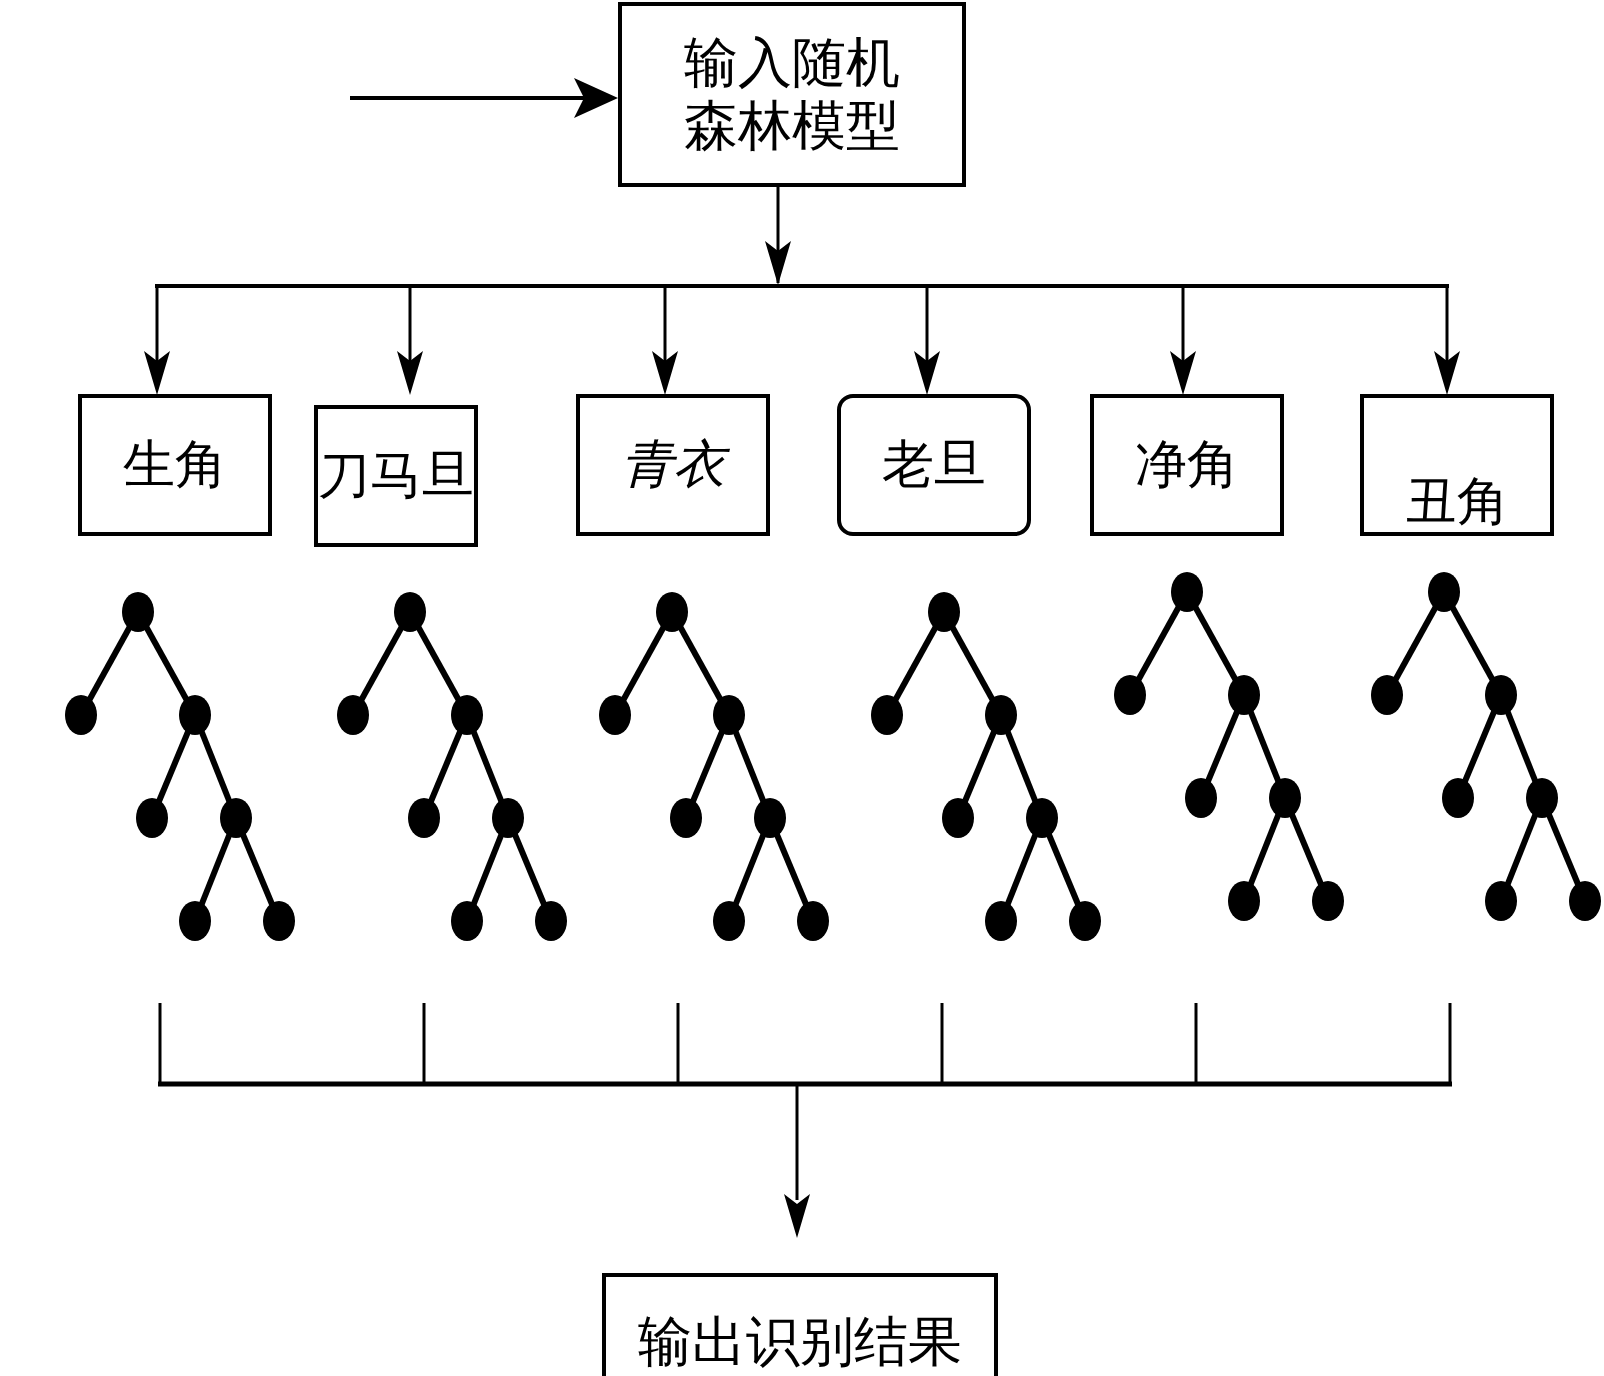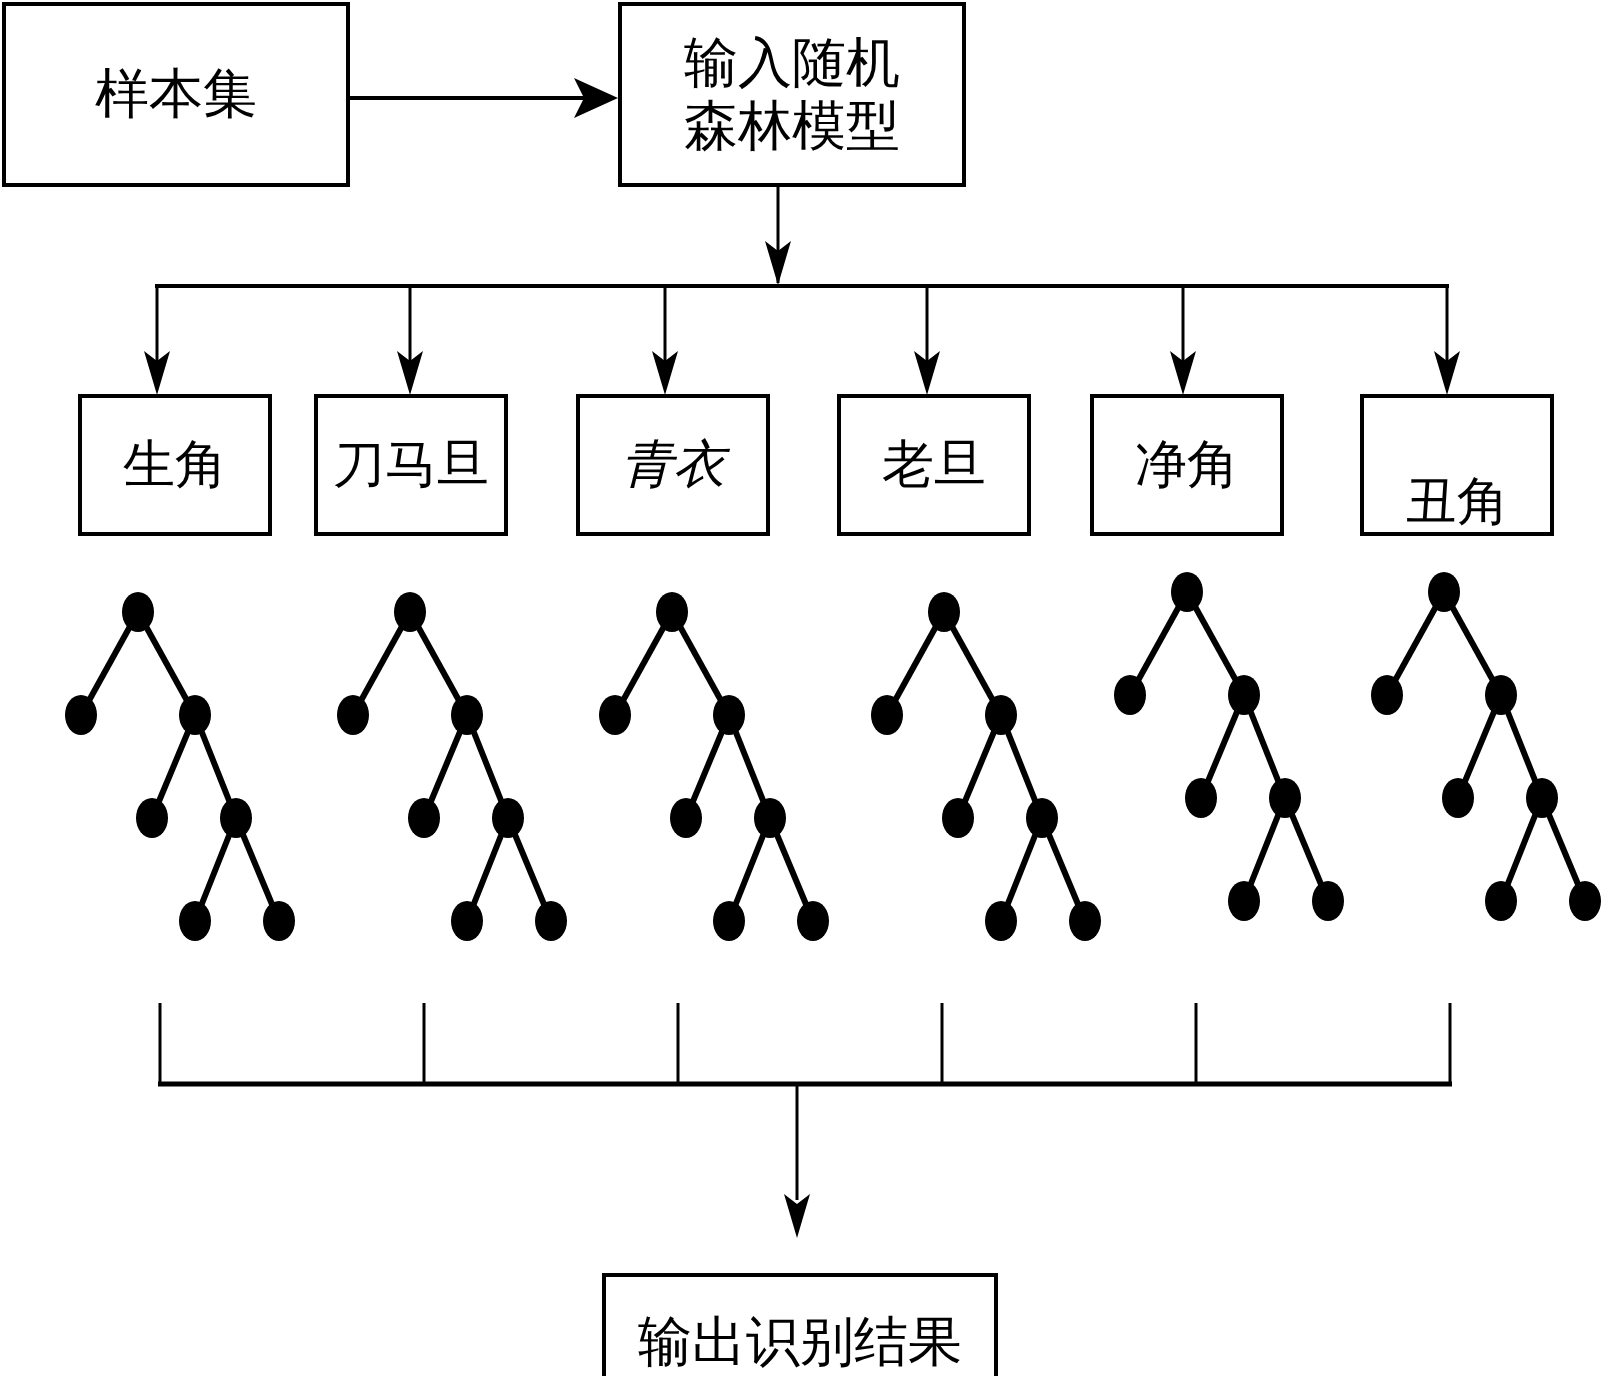--- a/index.html
+++ b/index.html
@@ -125,39 +125,36 @@
       <line x1="424" y1="1003" x2="424" y2="1084" stroke="#000000" stroke-width="3"></line>
       <line x1="678" y1="1003" x2="678" y2="1084" stroke="#000000" stroke-width="3"></line>
       <line x1="942" y1="1003" x2="942" y2="1084" stroke="#000000" stroke-width="3"></line>
       <line x1="1196" y1="1003" x2="1196" y2="1084" stroke="#000000" stroke-width="3"></line>
       <line x1="1450" y1="1003" x2="1450" y2="1084" stroke="#000000" stroke-width="3"></line>
       <line x1="158" y1="1084" x2="1452" y2="1084" stroke="#000000" stroke-width="5"></line>
       <line x1="797" y1="1084" x2="797" y2="1200" stroke="#000000" stroke-width="3"></line>
       <path d="M784,1194 L797,1204 L810,1194 L797,1238 Z" fill="#000000"></path>
     </svg>
 
-  <div class="box big" style="left:2px; top:2px; width:348px; height:185px;">
-    <span>样本集</span>
-  </div>
 
   <div class="box cat" style="left:78px; top:394px; width:194px; height:142px;">
     <span>生角</span>
   </div>
 
   <div class="box big" style="left:618px; top:2px; width:348px; height:185px; flex-direction:column;">
     <span>输入随机</span>
     <span>森林模型</span>
   </div>
-  <div class="box cat" style="left:314px; top:394px; width:194px; height:142px;">
+  <div class="box cat" style="left:314px; top:405px; width:164px; height:142px;">
     <span>刀马旦</span>
   </div>
   <div class="box cat" style="left:576px; top:394px; width:194px; height:142px;font-style:italic;">
     <span>青衣</span>
   </div>
-  <div class="box cat" style="left:837px; top:394px; width:194px; height:142px;">
+  <div class="box cat" style="left:837px; top:394px; width:194px; height:142px;border-radius:16px;">
     <span>老旦</span>
   </div>
   <div class="box cat" style="left:1090px; top:394px; width:194px; height:142px;">
     <span>净角</span>
   </div>
   <div class="box cat" style="left:1360px; top:394px; width:194px; height:142px;align-items:flex-end;">
     <span>丑角</span>
   </div>
 
   <div class="box big" style="left:602px; top:1236px; width:396px; height:138px;margin-top:37px;">

